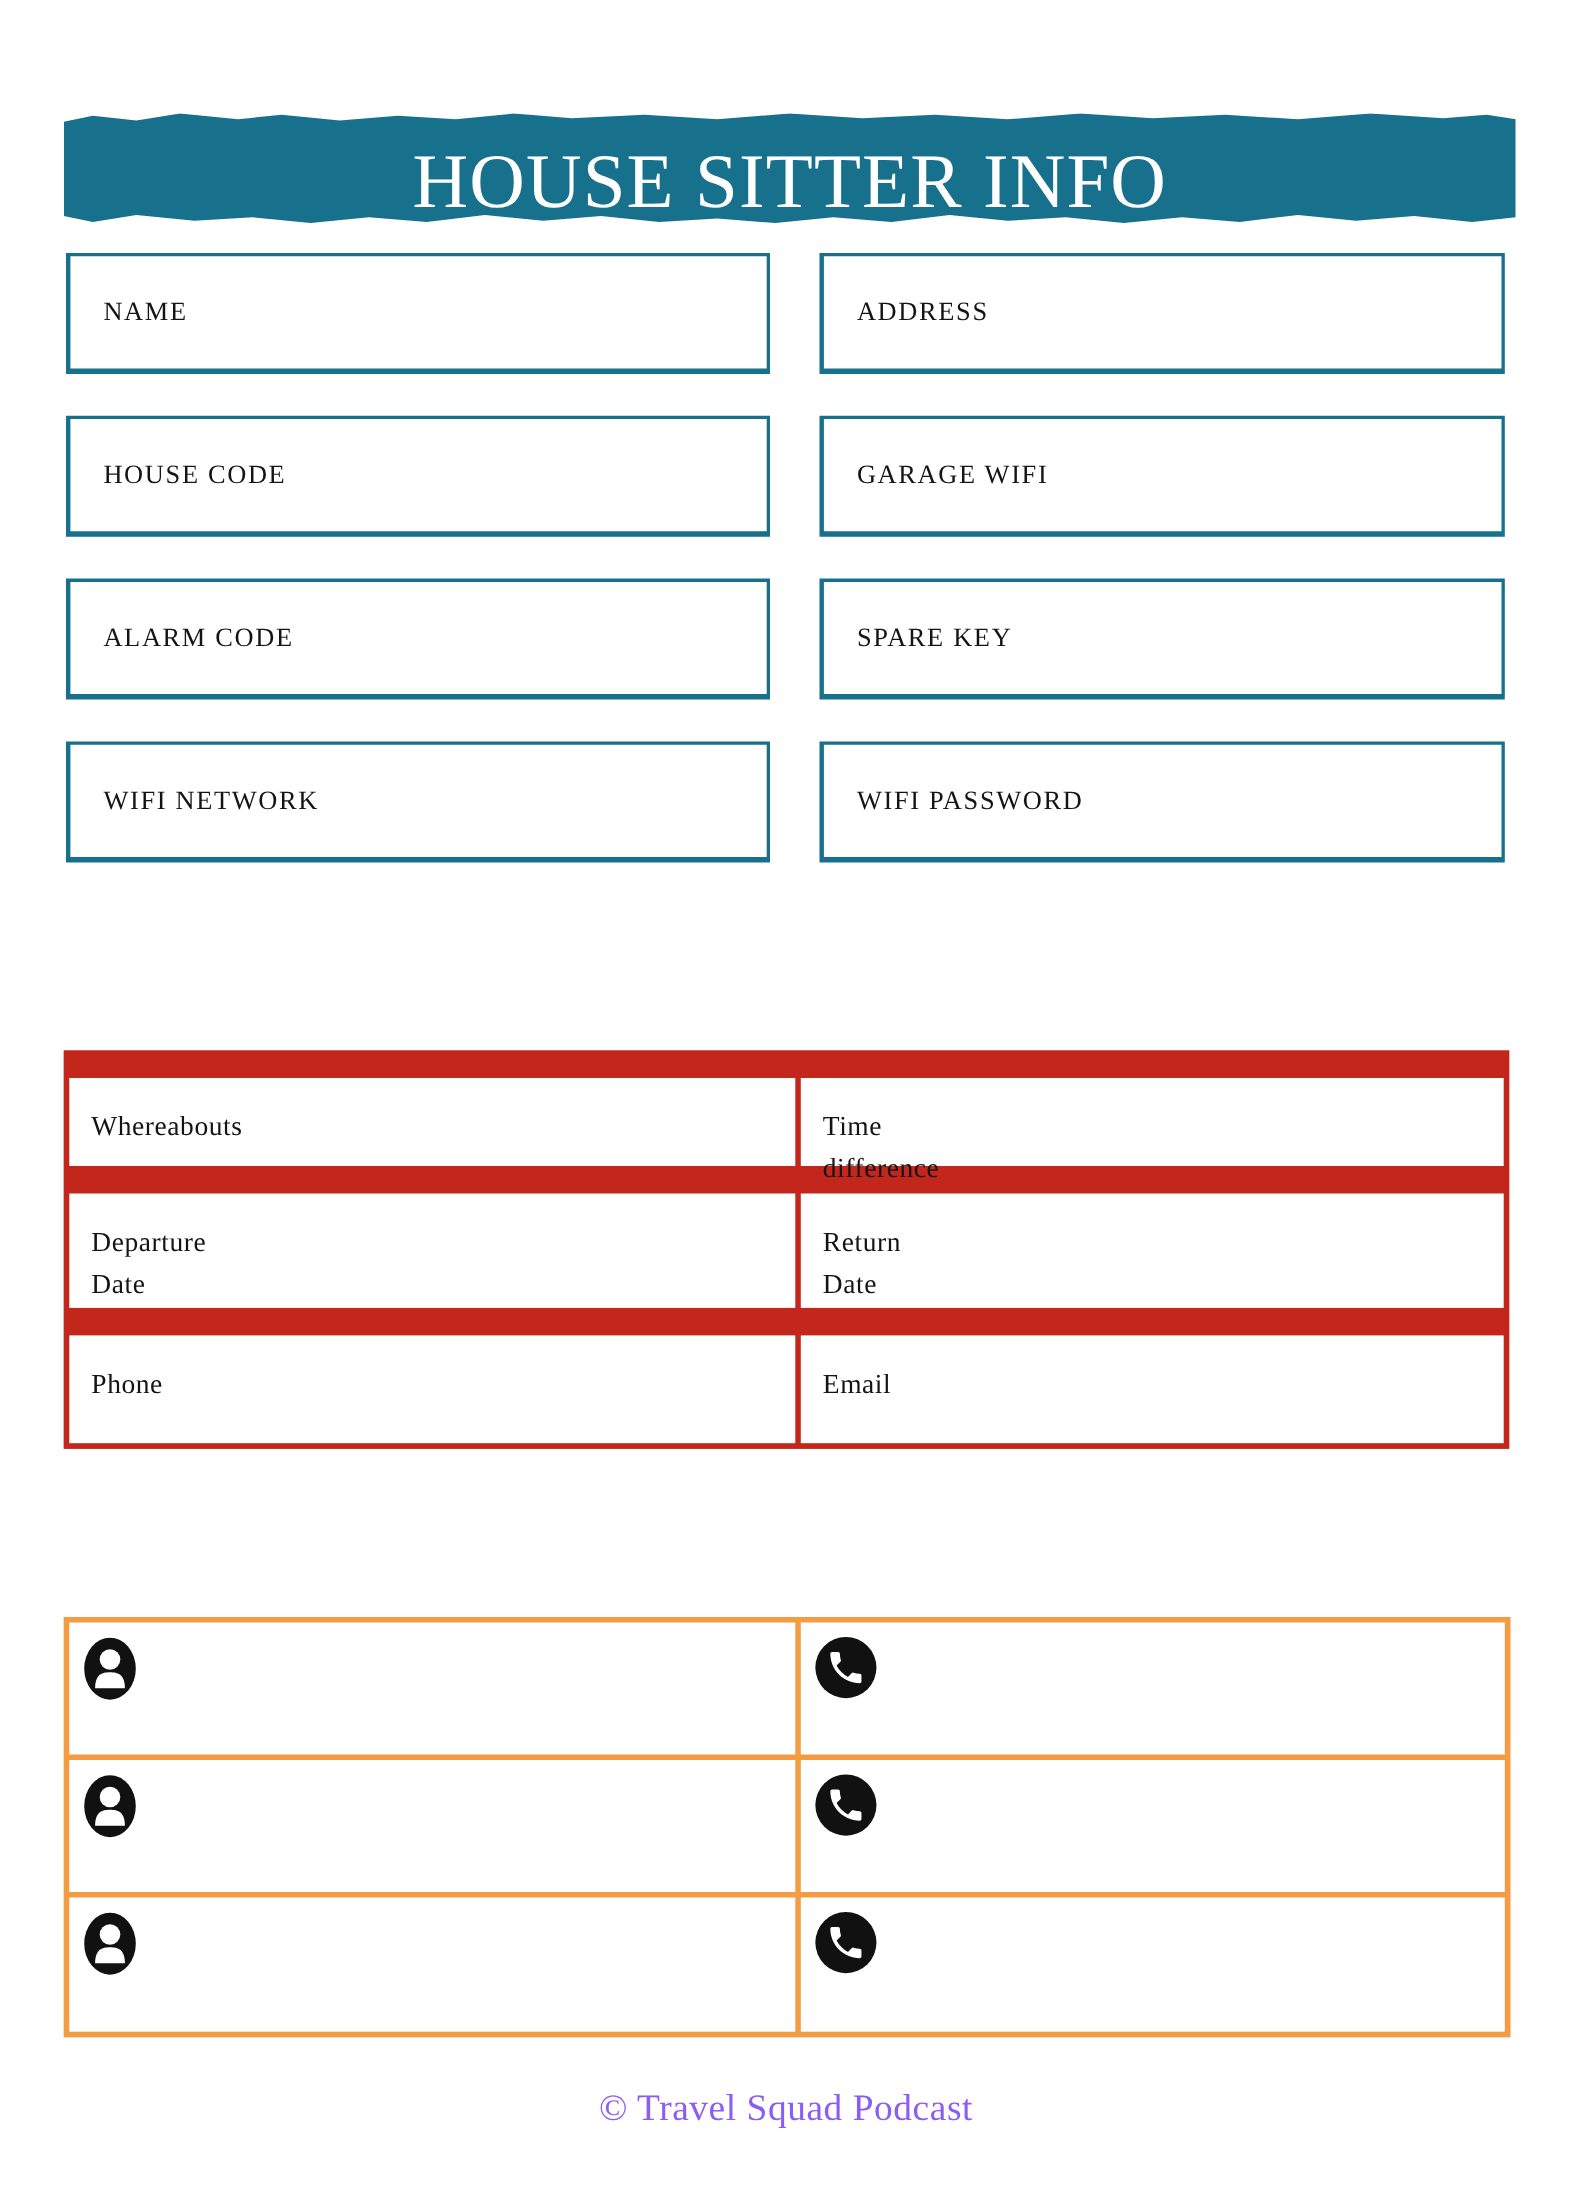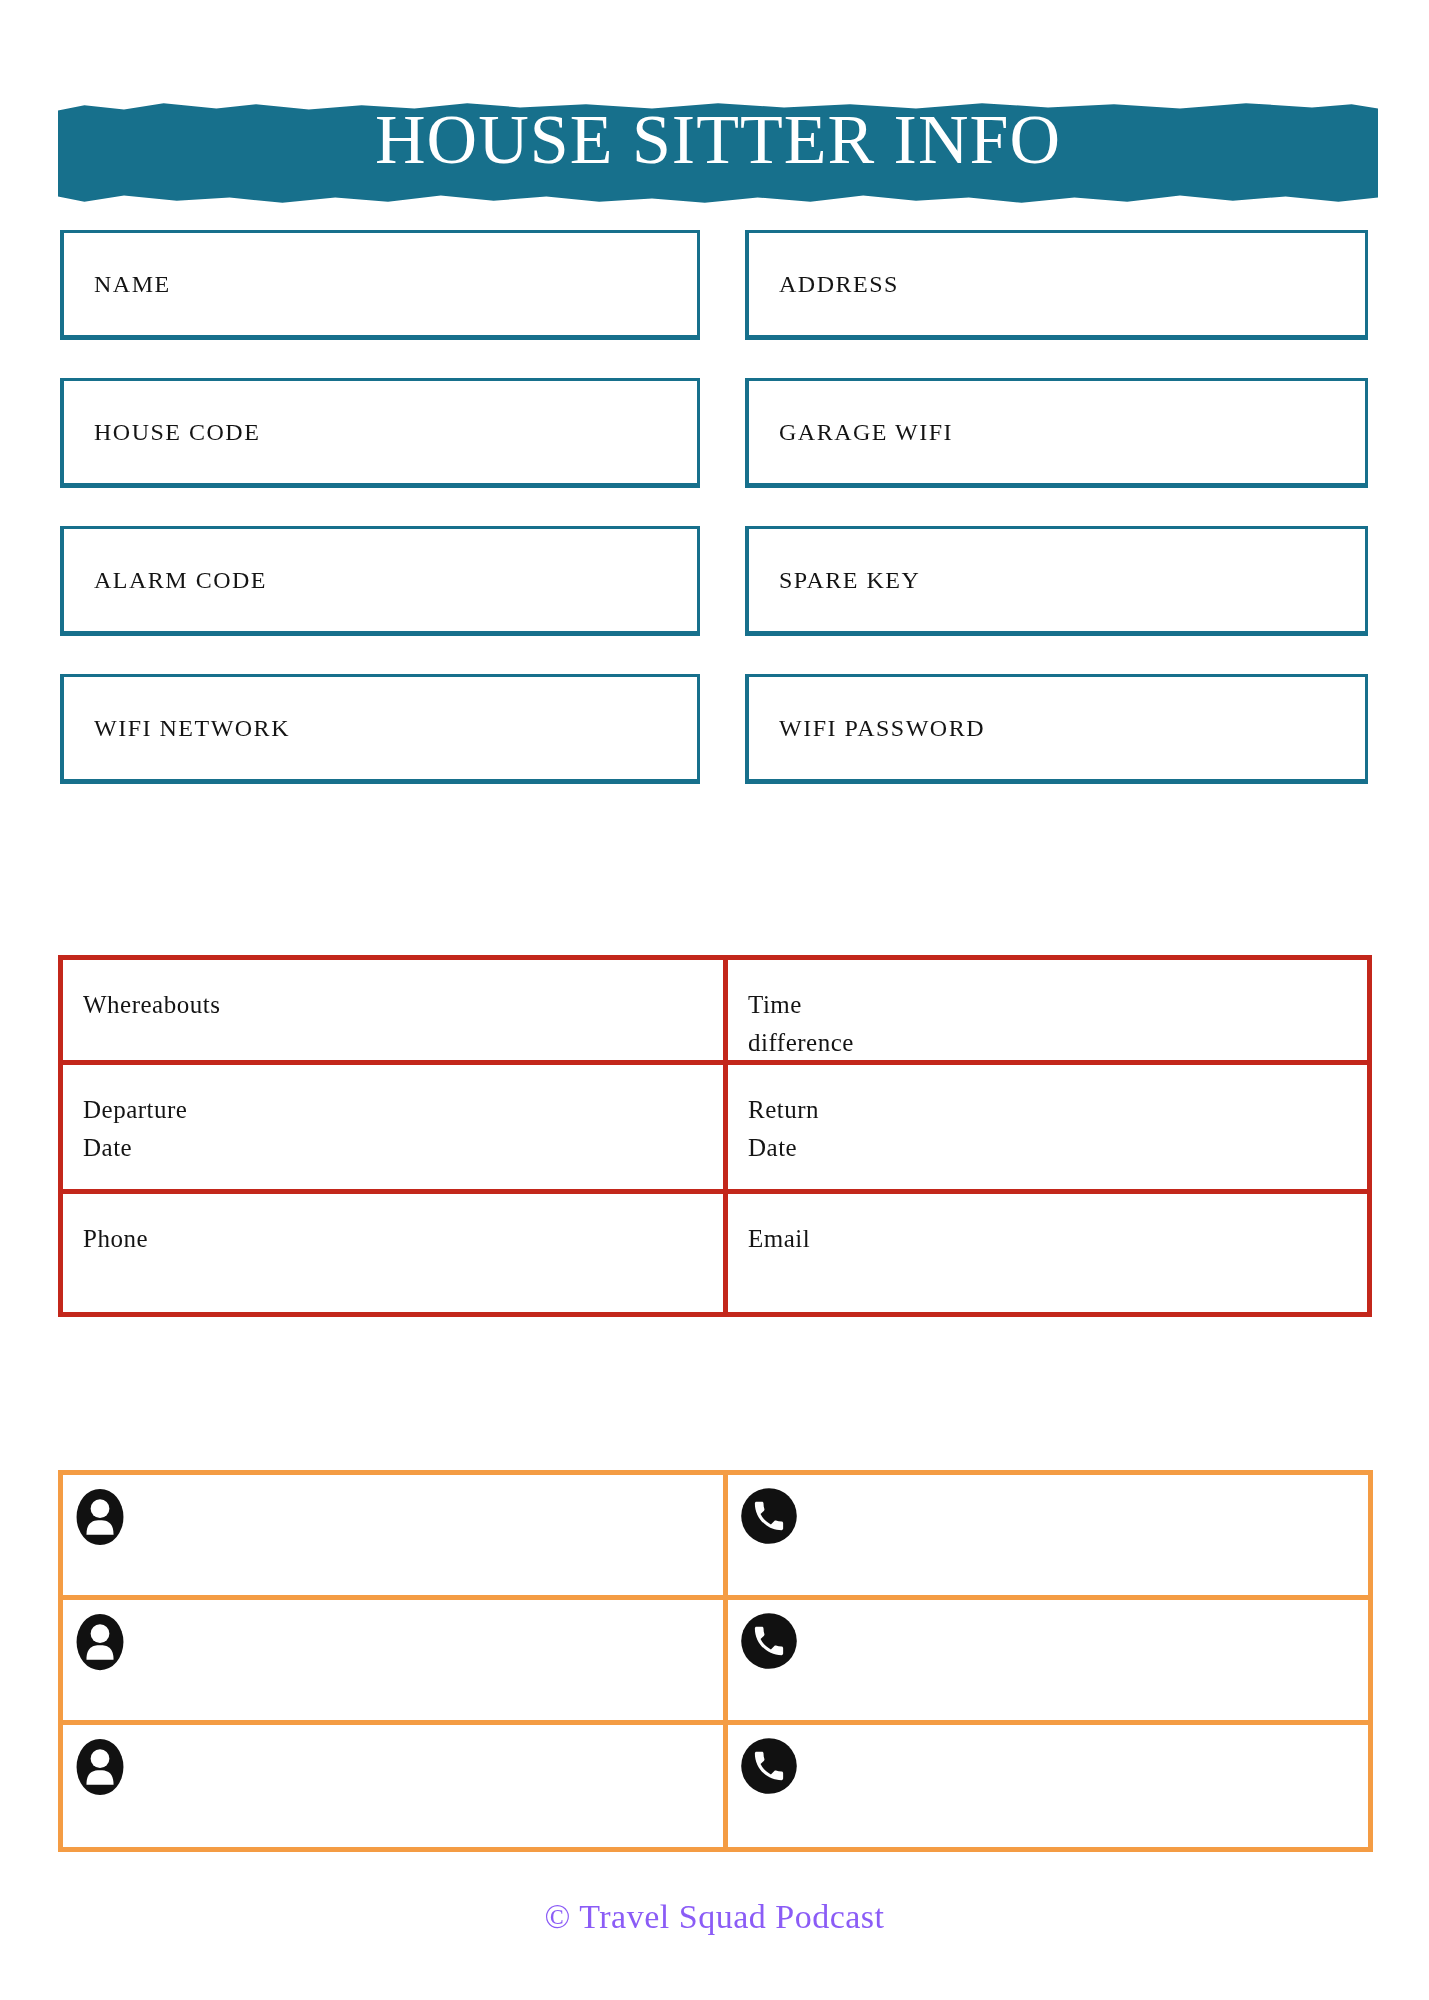--- a/index.html
+++ b/index.html
@@ -7,21 +7,21 @@
   }
   *{box-sizing:border-box; margin:0; padding:0;}
   html,body{background:#ffffff;}
   .page{
     position:relative; width:1429px; height:2000px; background:#ffffff;
     font-family:"Liberation Serif","DejaVu Serif",serif; color:var(--ink);
     overflow:hidden; margin:0 auto;
   }
   
   .band{
-    position:absolute; display:flex; align-items:flex-start; justify-content:center;
+    position:absolute; display:flex; align-items:flex-end; justify-content:center;
     color:#ffffff;
     clip-path:polygon(
       0% 10%,2% 5%,5% 9%,8% 3%,12% 8%,15% 4%,19% 9%,23% 5%,27% 8%,31% 3%,35% 7%,
       40% 4%,45% 8%,50% 3%,55% 7%,60% 4%,65% 8%,70% 3%,75% 7%,80% 4%,85% 8%,90% 3%,
       95% 7%,98% 4%,100% 8%,
       100% 92%,97% 96%,93% 91%,89% 95%,85% 90%,81% 96%,77% 92%,73% 97%,69% 92%,
       65% 95%,61% 90%,57% 96%,53% 92%,49% 97%,45% 93%,41% 96%,37% 91%,33% 95%,
       29% 90%,25% 96%,21% 92%,17% 97%,13% 92%,9% 95%,5% 90%,2% 96%,0% 91%);
   }
   .band-title{letter-spacing:1px; white-space:nowrap;}
@@ -43,21 +43,21 @@
     display:flex; align-items:center; padding-left:30px;
   }
   .field-label{font-size:24px; letter-spacing:1.5px; color:var(--ink);}
 
   
   .travel-table{
     position:absolute; left:58px; top:955px; width:1314px;
     display:grid; grid-template-columns:660px 1fr; grid-template-rows:100px 124px 118px;
     gap:5px; background:var(--red); border:5px solid var(--red);
   }
-  .travel-cell{background:#ffffff; padding:26px 0 18px 20px;}
+  .travel-cell{background:#ffffff; padding:26px 0 18px 20px;margin-top:20px;}
   .travel-label{font-size:25px; line-height:1.5; letter-spacing:0.5px; white-space:pre-line;}
 
   
   .contacts-table{
     position:absolute; left:58px; top:1470px; width:1315px;
     display:grid; grid-template-columns:660px 1fr; grid-template-rows:120px 120px 122px;
     gap:5px; background:var(--orange); border:5px solid var(--orange);
   }
   .contact-cell{background:#ffffff; padding:12px 0 0 12px;}
   .icon{display:inline-block; line-height:0;}

